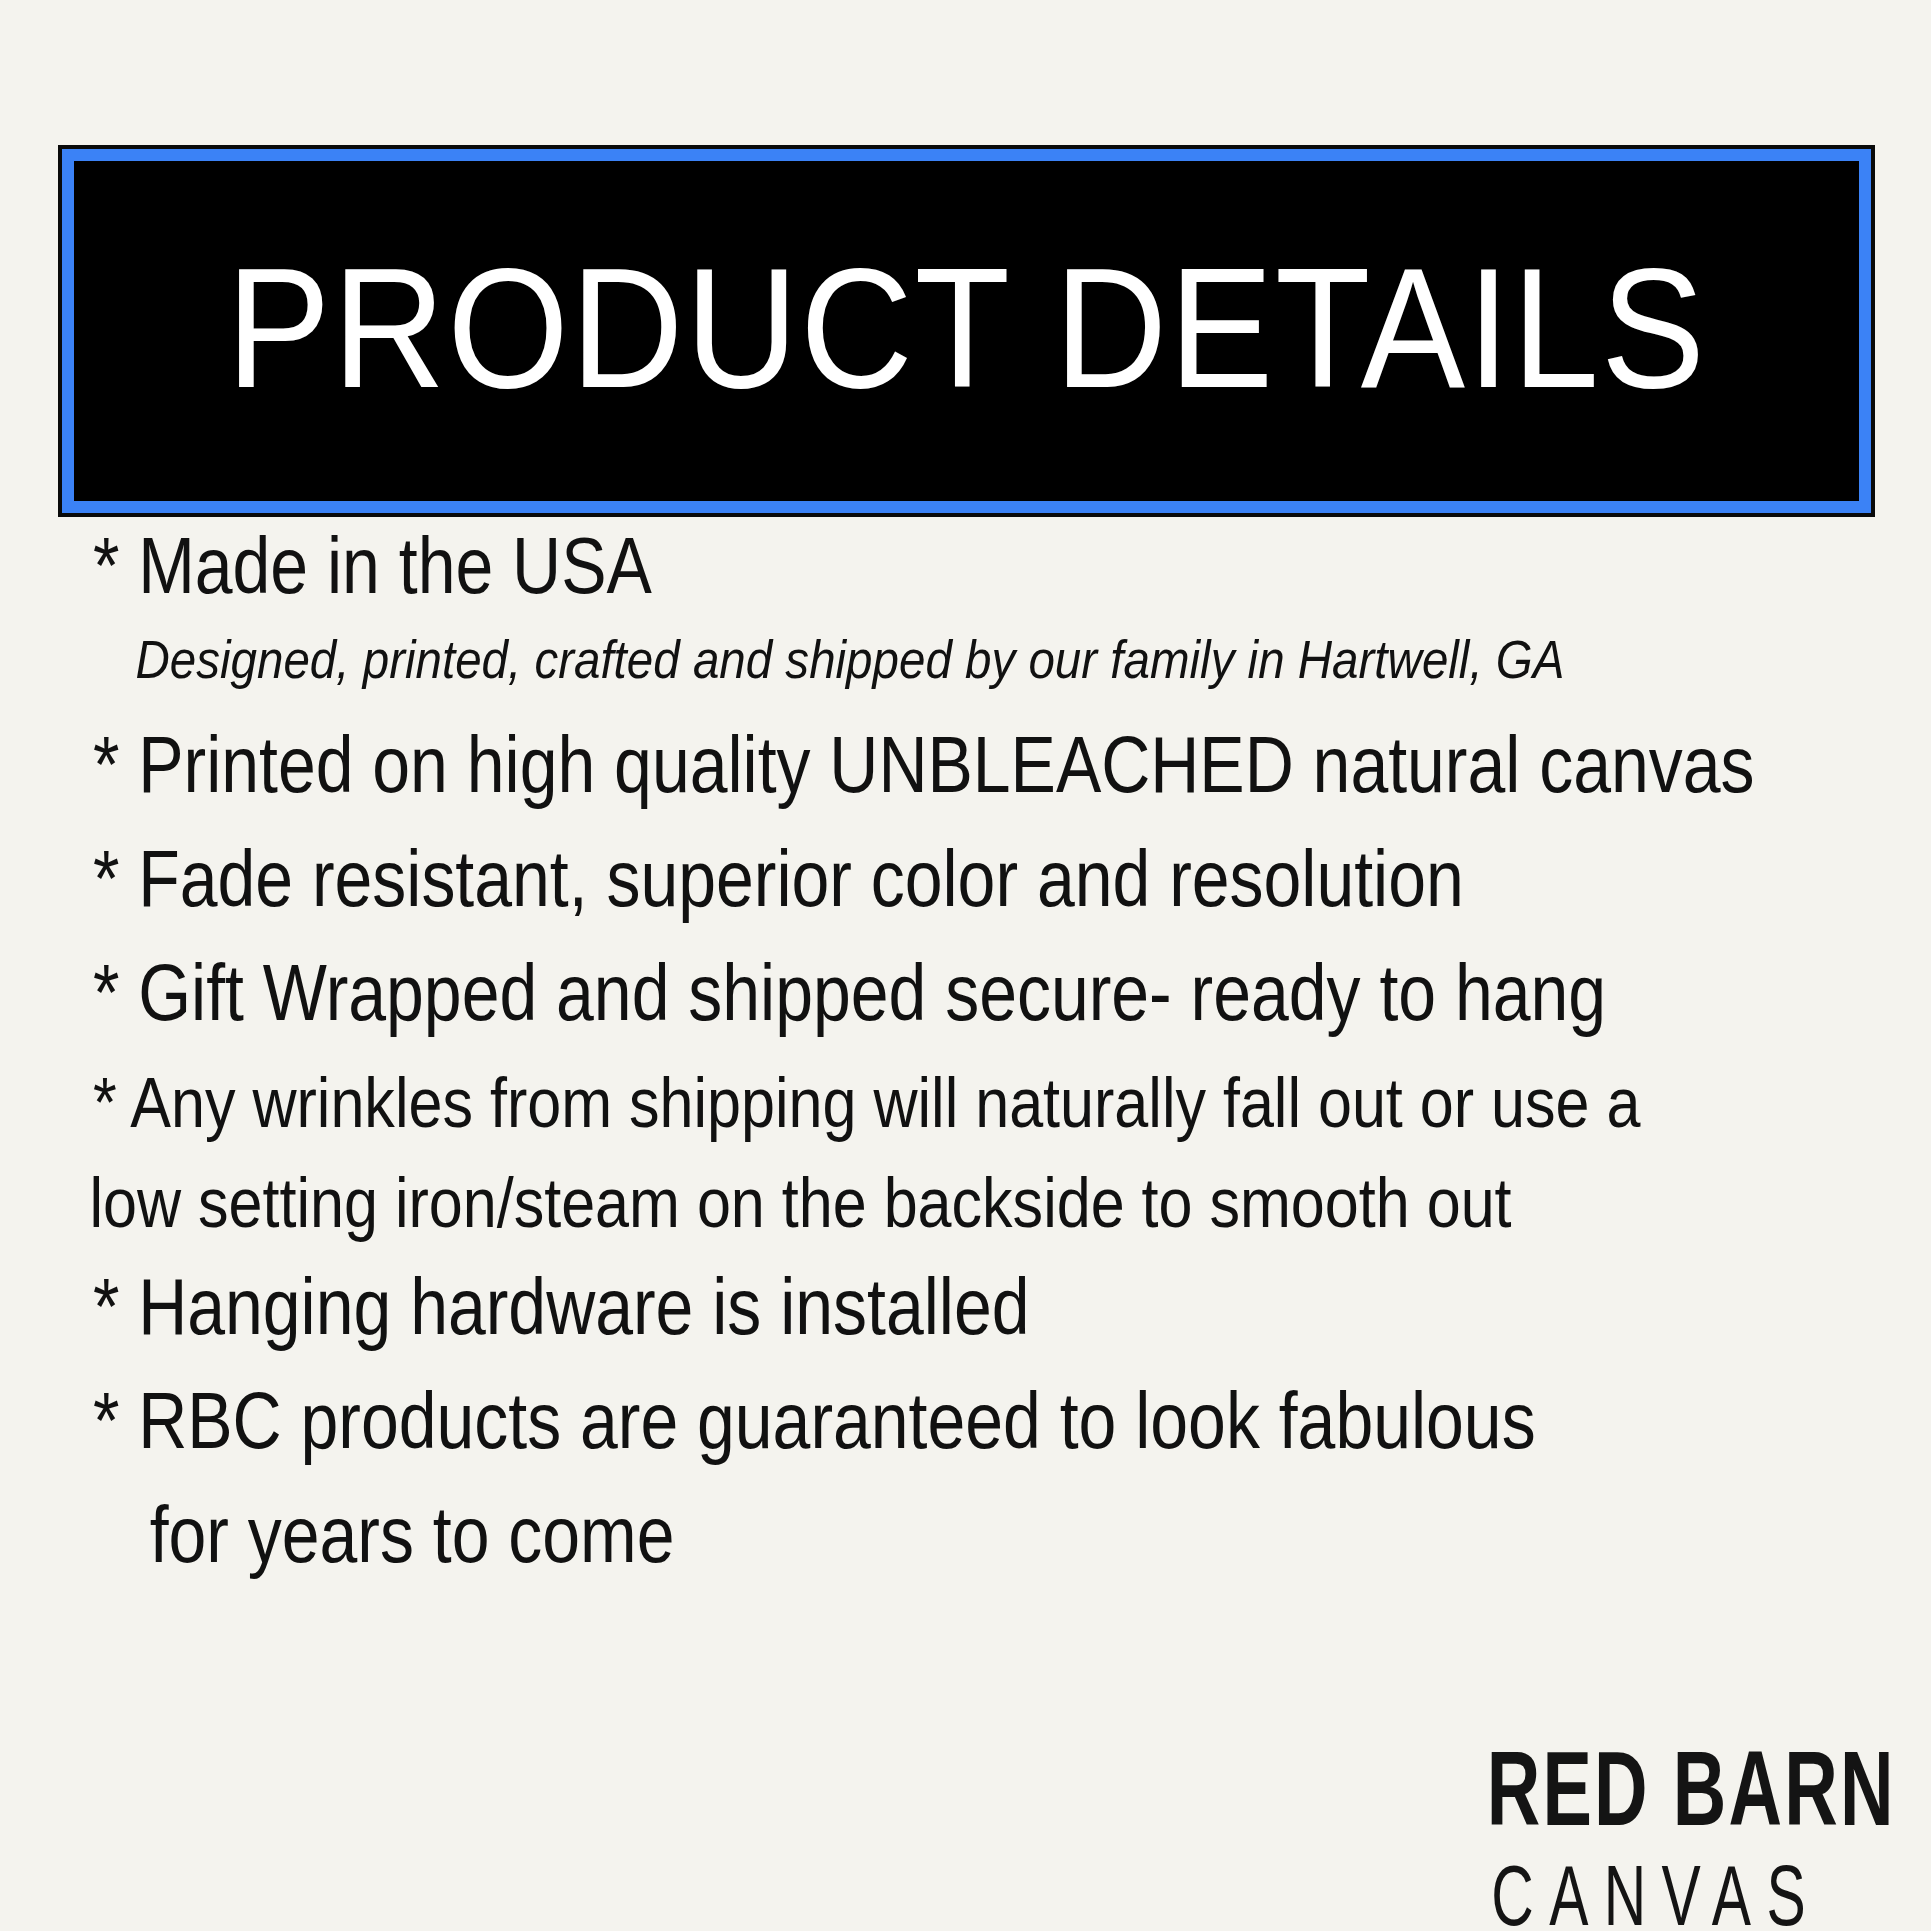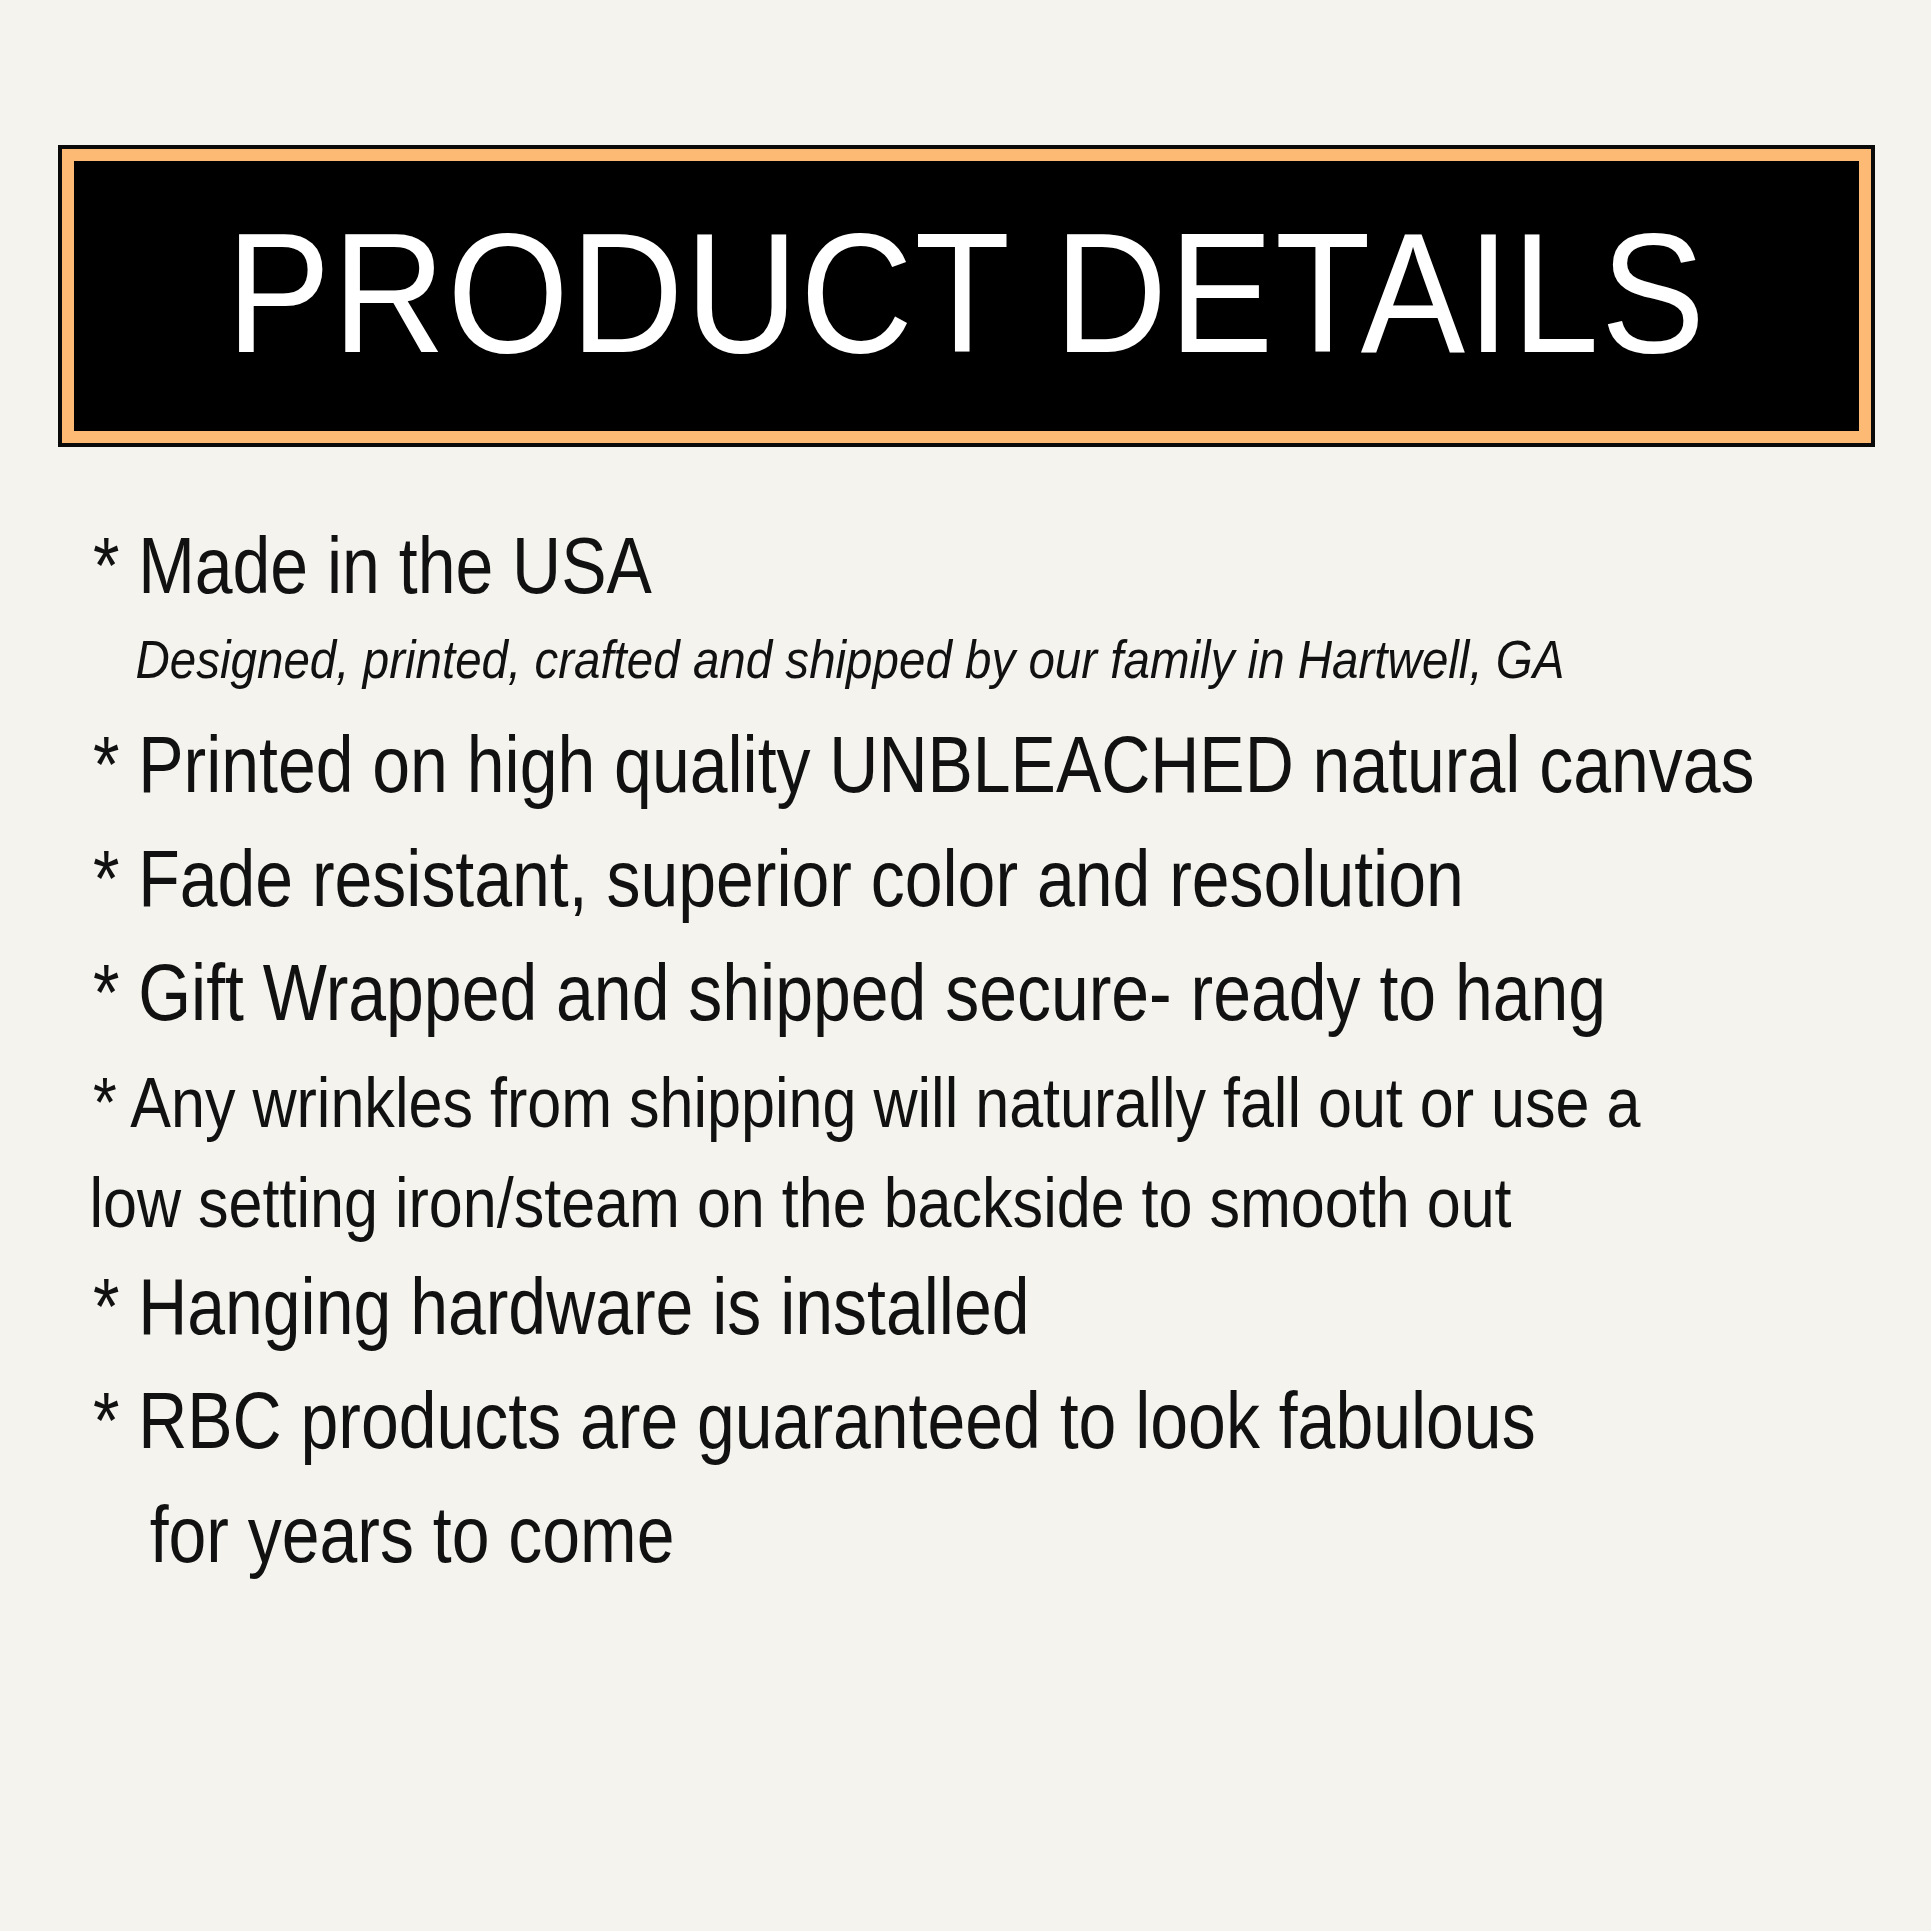--- a/index.html
+++ b/index.html
@@ -22,23 +22,23 @@
     background: #f4f3ee;
     box-sizing: border-box;
   }
 
   
   .banner-outer {
     position: absolute;
     left: 58px;
     top: 145px;
     width: 1817px;
-    height: 302px;
+    height: 372px;
     border: 4.8px solid #0a0a0a;
-    background: #fdba74;
+    background: #3b82f6;
     box-sizing: border-box;
     padding: 12px;
   }
   .banner-inner {
     width: 100%;
     height: 100%;
     background: #000000;
     display: flex;
     align-items: center;
     justify-content: center;
@@ -165,15 +165,19 @@
     <div class="detail-line lvl-main tight cont">low setting iron/steam on the backside to smooth out</div>
 
     <div class="detail-line lvl-main">* Hanging hardware is installed</div>
 
     <div class="detail-line lvl-main">* RBC products are guaranteed to look fabulous</div>
 
     <div class="detail-line lvl-main indent">for years to come</div>
 
   </div>
 
+  <div class="logo">
+    <div class="logo-main">RED BARN</div>
+    <div class="logo-sub">CANVAS</div>
+  </div>
 
 </div>
 
 
 </body></html>

